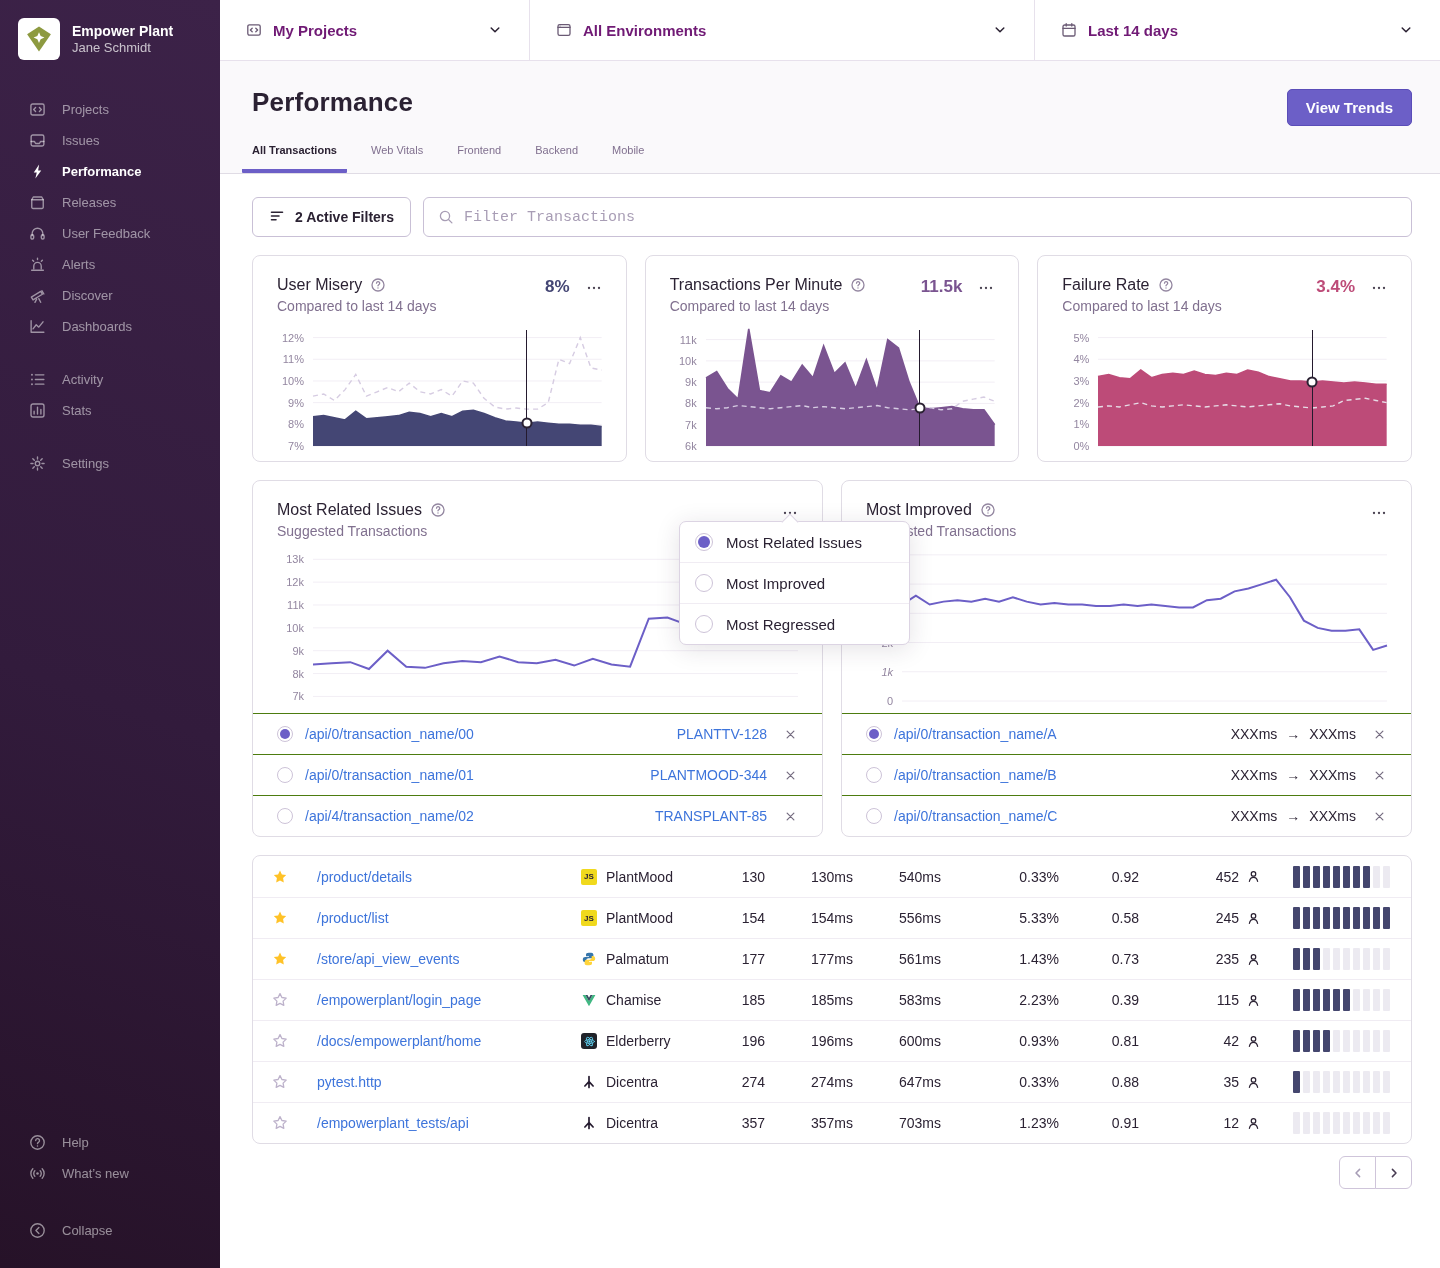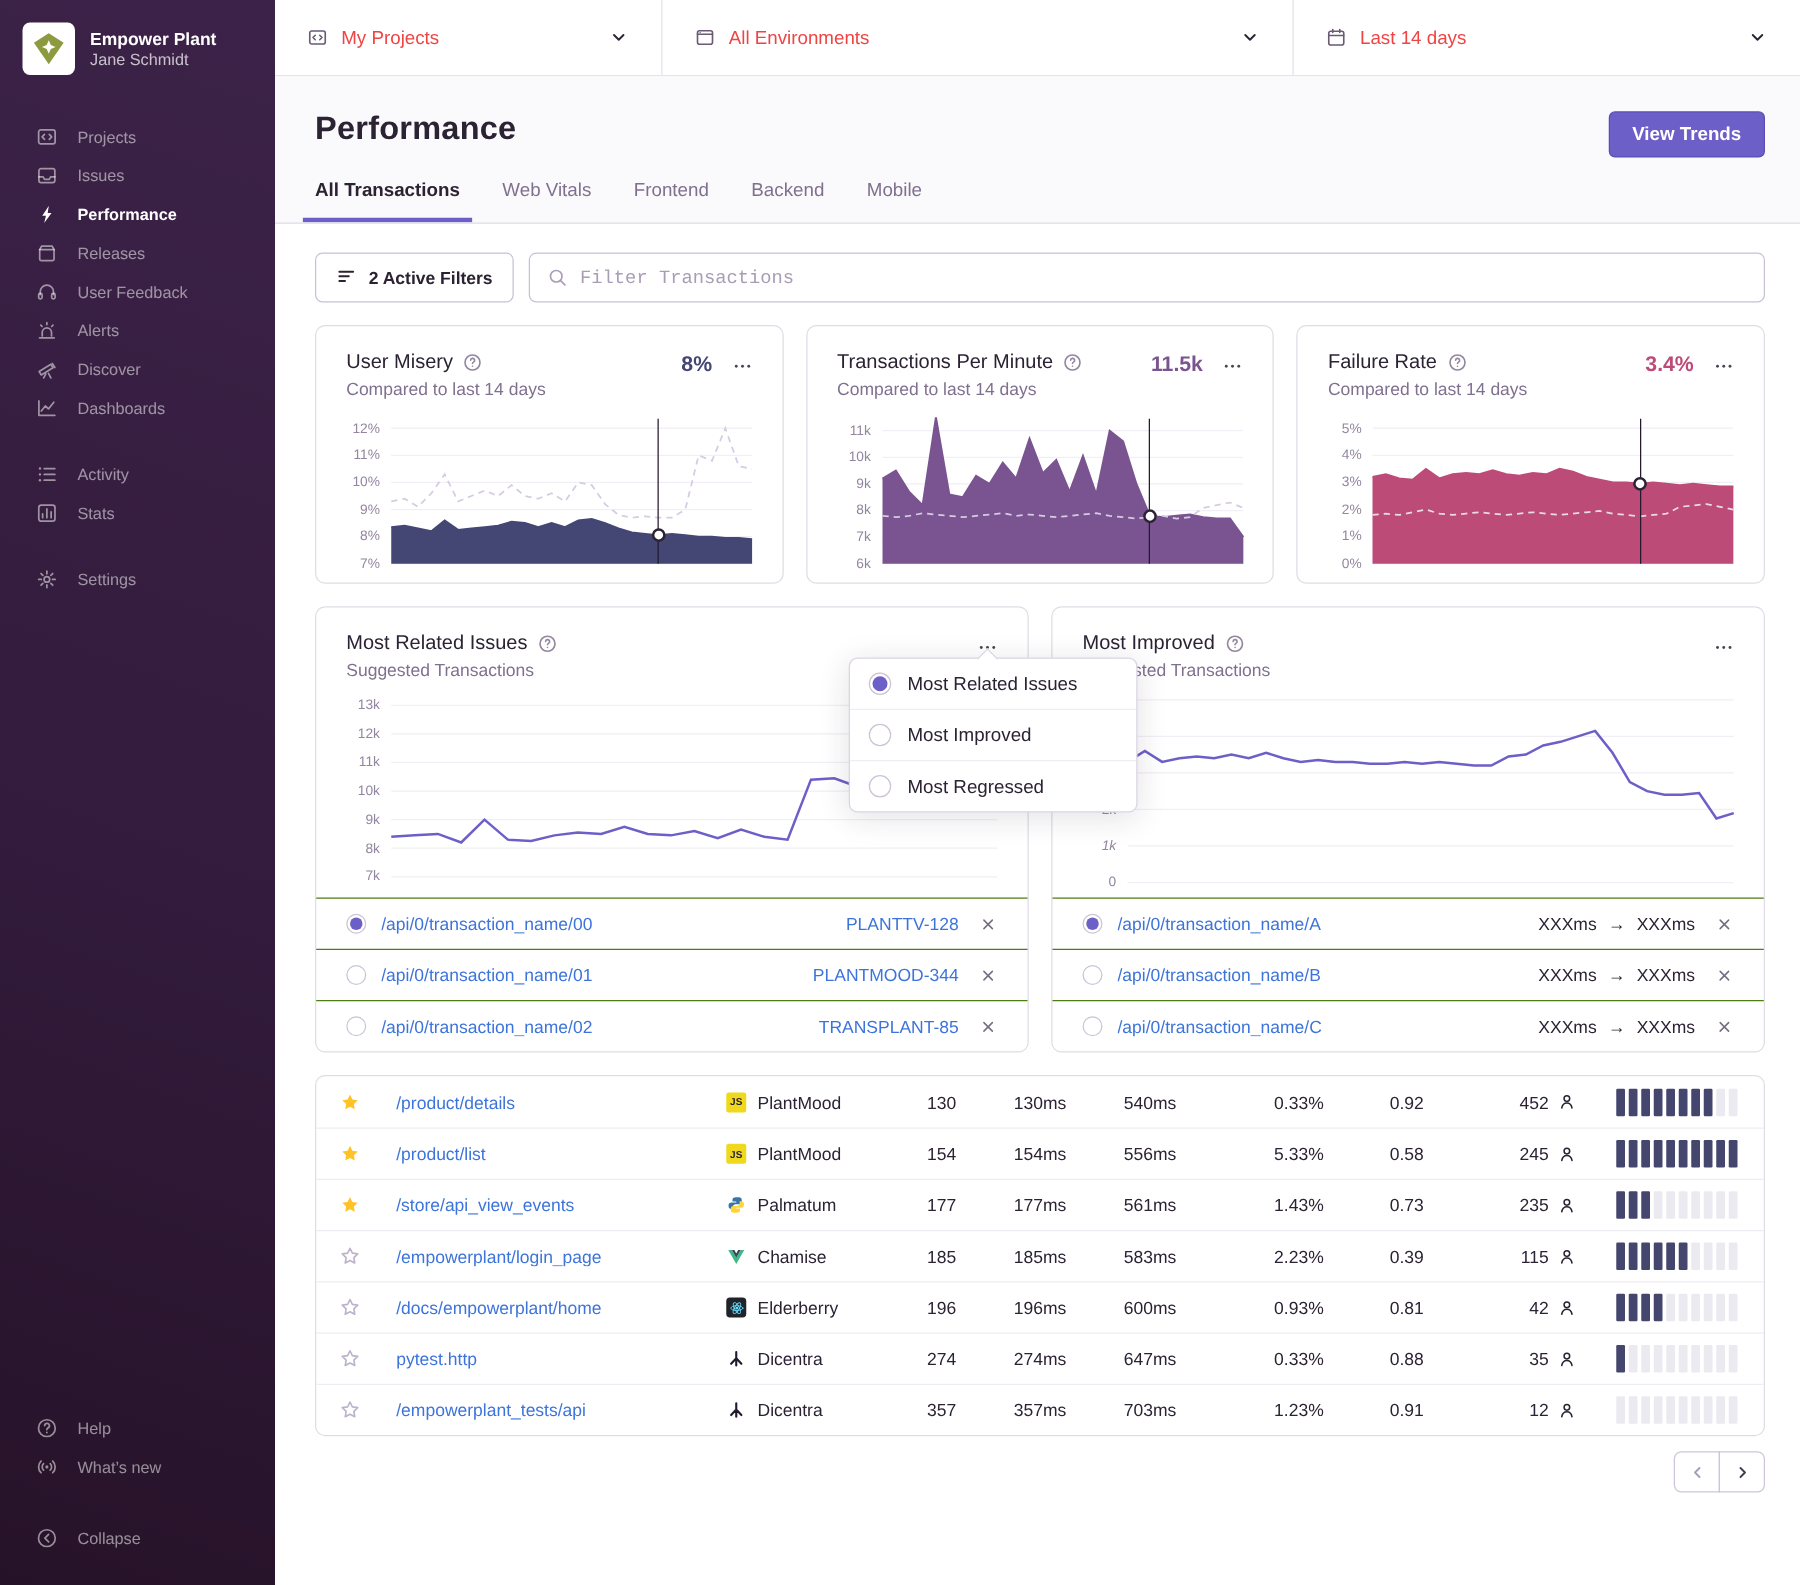--- a/index.html
+++ b/index.html
@@ -18,34 +18,34 @@
   .nav-item.active { color:#fff; font-weight:600; }
   .nav-gap { height:22px; }
   .sidebar-bottom { margin-top:auto; display:flex; flex-direction:column; }
   .collapse-gap { height:26px; }
 
   
   .main { flex:1; display:flex; flex-direction:column; min-width:0; }
 
   .topbar { height:61px; border-bottom:1px solid #e7e1ec; display:flex; align-items:stretch; background:#fff; flex:none; }
   .seg { display:flex; align-items:center; gap:11px; padding:0 26px; cursor:pointer; }
-  .seg .lbl { font-size:15px; color:#ef4444; }
+  .seg .lbl { font-size:15px; color:#701a75;font-weight:bold; }
   .seg .sp { flex:1; }
   .seg .ic { color:#6a5a74; display:flex; }
   .seg .chev { color:#2b2233; display:flex; }
   .seg-1 { width:310px; border-right:1px solid #e7e1ec; }
   .seg-2 { width:505px; border-right:1px solid #e7e1ec; }
   .seg-3 { flex:1; }
 
   .page-header { background:#faf9fb; border-bottom:1px solid #e0dce5; padding:26px 28px 0 32px; flex:none; }
   .ph-top { display:flex; align-items:flex-start; }
   .page-title { font-size:26px; font-weight:600; color:#2b2233; letter-spacing:.2px; flex:1; }
   .btn-primary { background:#6C5FC7; color:#fff; font-size:15px; font-weight:600; border:1px solid #5a4db8; border-radius:5px; padding:9px 18px; cursor:pointer; margin-top:2px; }
   .tabs { display:flex; gap:14px; margin-top:18px; margin-left:-10px; }
-  .tab { padding:0 10px 13px; font-size:15px; color:#80708F; cursor:pointer; border-bottom:4px solid transparent; border-radius:0 0 1px 1px; }
+  .tab { padding:0 10px 13px; font-size:11px; color:#80708F; cursor:pointer; border-bottom:4px solid transparent; border-radius:0 0 1px 1px; }
   .tab.active { color:#2b2233; font-weight:600; border-bottom-color:#6C5FC7; }
 
   .content { padding:23px 28px 0 32px; flex:1; }
 
   .filter-row { display:flex; gap:12px; }
   .btn-filters { display:flex; align-items:center; gap:10px; background:#fff; border:1px solid #c9c0d6; border-radius:6px; padding:0 16px; height:40px; font-size:14px; font-weight:700; color:#2b2233; cursor:pointer; }
   .search-box { flex:1; display:flex; align-items:center; gap:10px; border:1px solid #c9c0d6; border-radius:6px; height:40px; padding:0 14px; background:#fff; }
   .search-box input { border:none; outline:none; flex:1; font-size:15px; font-family:Liberation Mono, monospace; color:#2b2233; background:transparent; }
   .search-box input::placeholder { color:#a89db5; }
   .search-box .ic { color:#a89db5; display:flex; }
@@ -584,21 +584,21 @@
               <span class="link">/api/0/transaction_name/01</span>
               <span class="issue">PLANTMOOD-344</span>
               <span class="x-btn">
                 <svg viewBox="0 0 16 16" width="15" height="15" fill="none" stroke="currentColor" stroke-width="1.3" stroke-linecap="round" stroke-linejoin="round">
                   <path d="m4.4 4.4 7.2 7.2M11.6 4.4l-7.2 7.2"></path>
                 </svg>
               </span>
             </div>
             <div class="tx-row">
               <span class="radio"></span>
-              <span class="link">/api/0/transaction_name/02</span>
+              <span class="link">/api/4/transaction_name/02</span>
               <span class="issue">TRANSPLANT-85</span>
               <span class="x-btn">
                 <svg viewBox="0 0 16 16" width="15" height="15" fill="none" stroke="currentColor" stroke-width="1.3" stroke-linecap="round" stroke-linejoin="round">
                   <path d="m4.4 4.4 7.2 7.2M11.6 4.4l-7.2 7.2"></path>
                 </svg>
               </span>
             </div>
           </div>
         <div class="menu" id="context-menu">
             <div class="menu-item">

